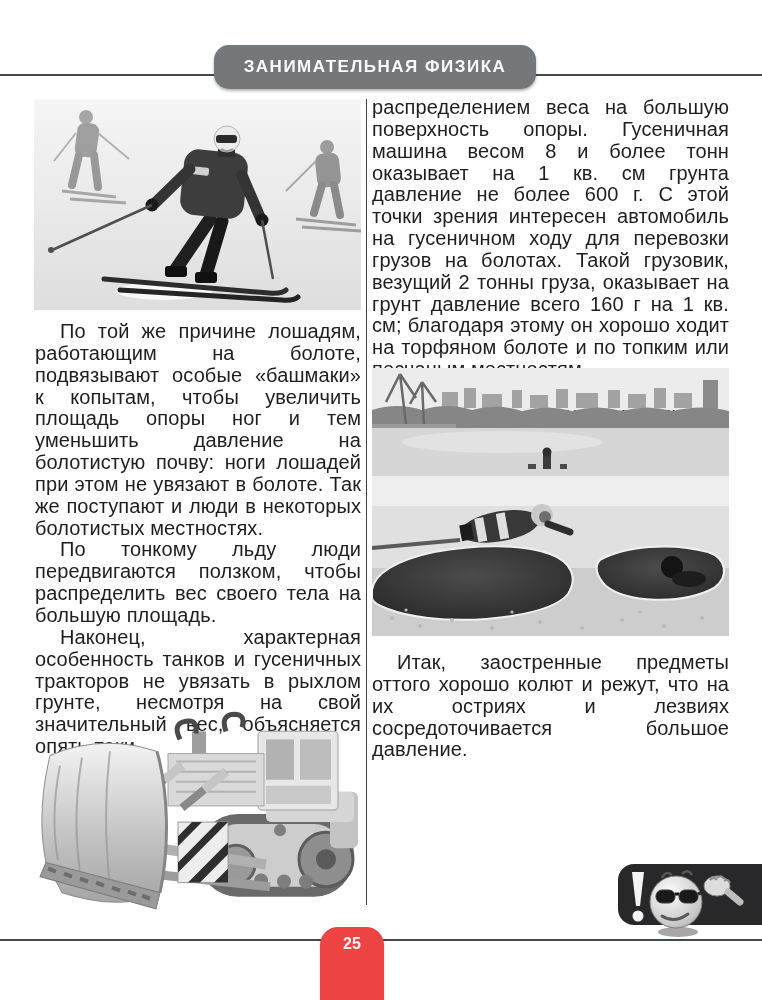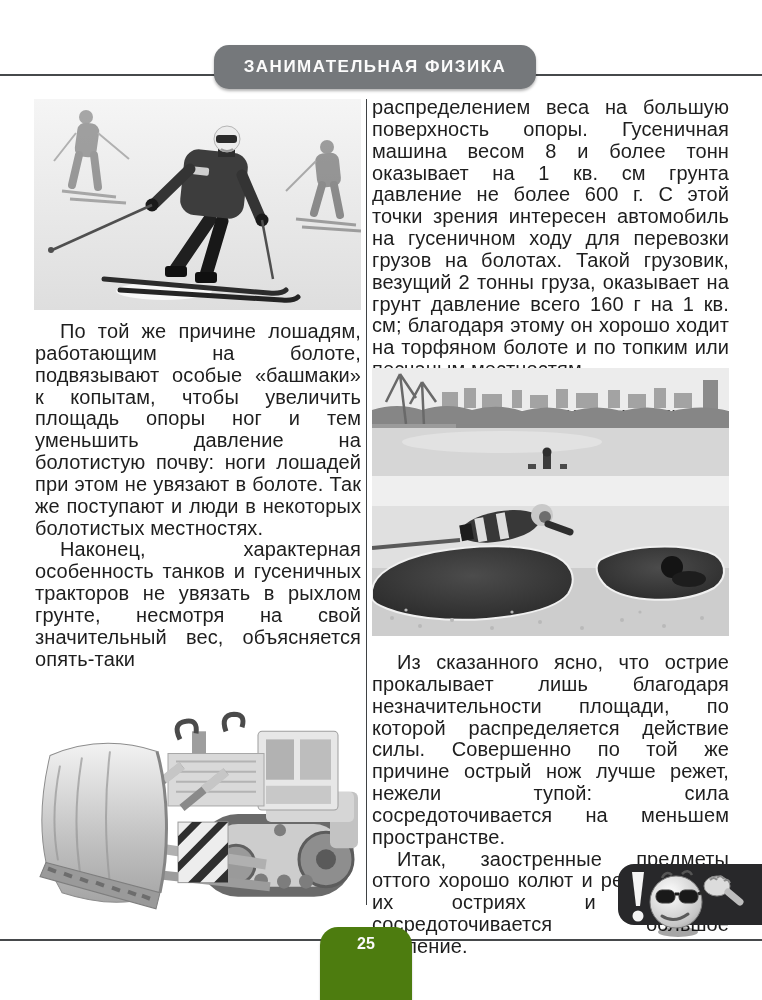--- a/index.html
+++ b/index.html
@@ -20,21 +20,21 @@
   #right-text-top{left:372px;top:97px;width:357px;}
   #right-text-bottom{left:372px;top:652px;width:357px;}
   
   .fig{position:absolute;}
   #fig-ski{left:34px;top:99px;width:327px;height:211px;}
   #fig-ice{left:372px;top:368px;width:357px;height:268px;}
   #fig-dozer{left:30px;top:695px;width:330px;height:232px;}
   .fig svg{display:block;width:100%;height:100%;}
   
   .rule-bottom{position:absolute;left:0;top:939px;width:762px;height:2px;background:#46494b;}
-  .page-tab{position:absolute;left:320px;top:927px;width:92px;height:73px;background:#4d7c0f;
+  .page-tab{position:absolute;left:320px;top:927px;width:64px;height:73px;background:#ef4444;
             border-radius:18px 18px 0 0;display:flex;justify-content:center;
             box-shadow:0 2px 2px rgba(0,0,0,.25);}
   .page-tab span{color:#fafafa;font-weight:bold;font-size:16px;margin-top:8px;}
   
   .badge{position:absolute;left:618px;top:864px;width:144px;height:61px;background:#28282a;
          border-radius:16px 0 0 16px;}
   .badge svg{position:absolute;left:2px;top:-14px;width:140px;height:88px;}
 </style>
 </head>
 <body>
@@ -94,20 +94,21 @@
         <rect x="184" y="49" width="17" height="9" fill="#2e2e2e"></rect>
         <circle cx="193" cy="40" r="13" fill="#ececec" stroke="#b5b5b5"></circle>
         <rect x="182" y="36" width="21" height="8" rx="3" fill="#2b2b2b"></rect>
         <path d="M187,50 Q193,54 199,50" stroke="#9a9a9a" stroke-width="2" fill="none"></path>
       </g>
     </svg>
   </div>
 
   <div class="textcol" id="left-text">
       <p class="indent">По той же причине лошадям, работающим на болоте, подвязывают особые «башмаки» к копытам, чтобы увеличить площадь опоры ног и тем уменьшить давление на болотистую почву: ноги лошадей при этом не увязают в болоте. Так же поступают и люди в некоторых болотистых местностях.</p>
+      <p class="indent">По тонкому льду люди передвигаются ползком, чтобы распределить вес своего тела на большую площадь.</p>
       <p class="indent">Наконец, характерная особенность танков и гусеничных тракторов не увязать в рыхлом грунте, несмотря на свой значительный вес, объясняется опять-таки</p>
     </div>
 
   <div class="fig" id="fig-dozer">
     <svg viewBox="0 0 330 230" preserveAspectRatio="none">
       <defs>
         <linearGradient id="blade" x1="0" y1="0" x2="0" y2="1">
           <stop offset="0" stop-color="#f2f2f2"></stop>
             <stop offset="0.6" stop-color="#c2c2c2"></stop>
             <stop offset="1" stop-color="#a5a5a5"></stop>
@@ -232,21 +233,20 @@
           <circle cx="292" cy="258" r="2"></circle>
           <circle cx="330" cy="250" r="2"></circle>
         <circle cx="34" cy="242" r="1.6"></circle>
           <circle cx="140" cy="244" r="1.6"></circle>
           <circle cx="268" cy="244" r="1.6"></circle>
       </g>
     </svg>
   </div>
 
   <div class="textcol" id="right-text-bottom">
-      <p class="indent">Из сказанного ясно, что острие прокалывает лишь благодаря незначительности площади, по которой распределяется действие силы. Совершенно по той же причине острый нож лучше режет, нежели тупой: сила сосредоточивается на меньшем пространстве.</p>
       <p class="indent">Итак, заостренные предметы оттого хорошо колют и режут, что на их остриях и лезвиях сосредоточивается большое давление.</p>
     </div>
 
   <div class="badge">
     <svg viewBox="0 0 140 88">
 
       <g>
         <path d="M12,22 L24,22 L20,56 L16,56 Z" fill="#f4f4f4"></path>
         <circle cx="18" cy="66" r="5.5" fill="#f4f4f4"></circle>
       </g>

